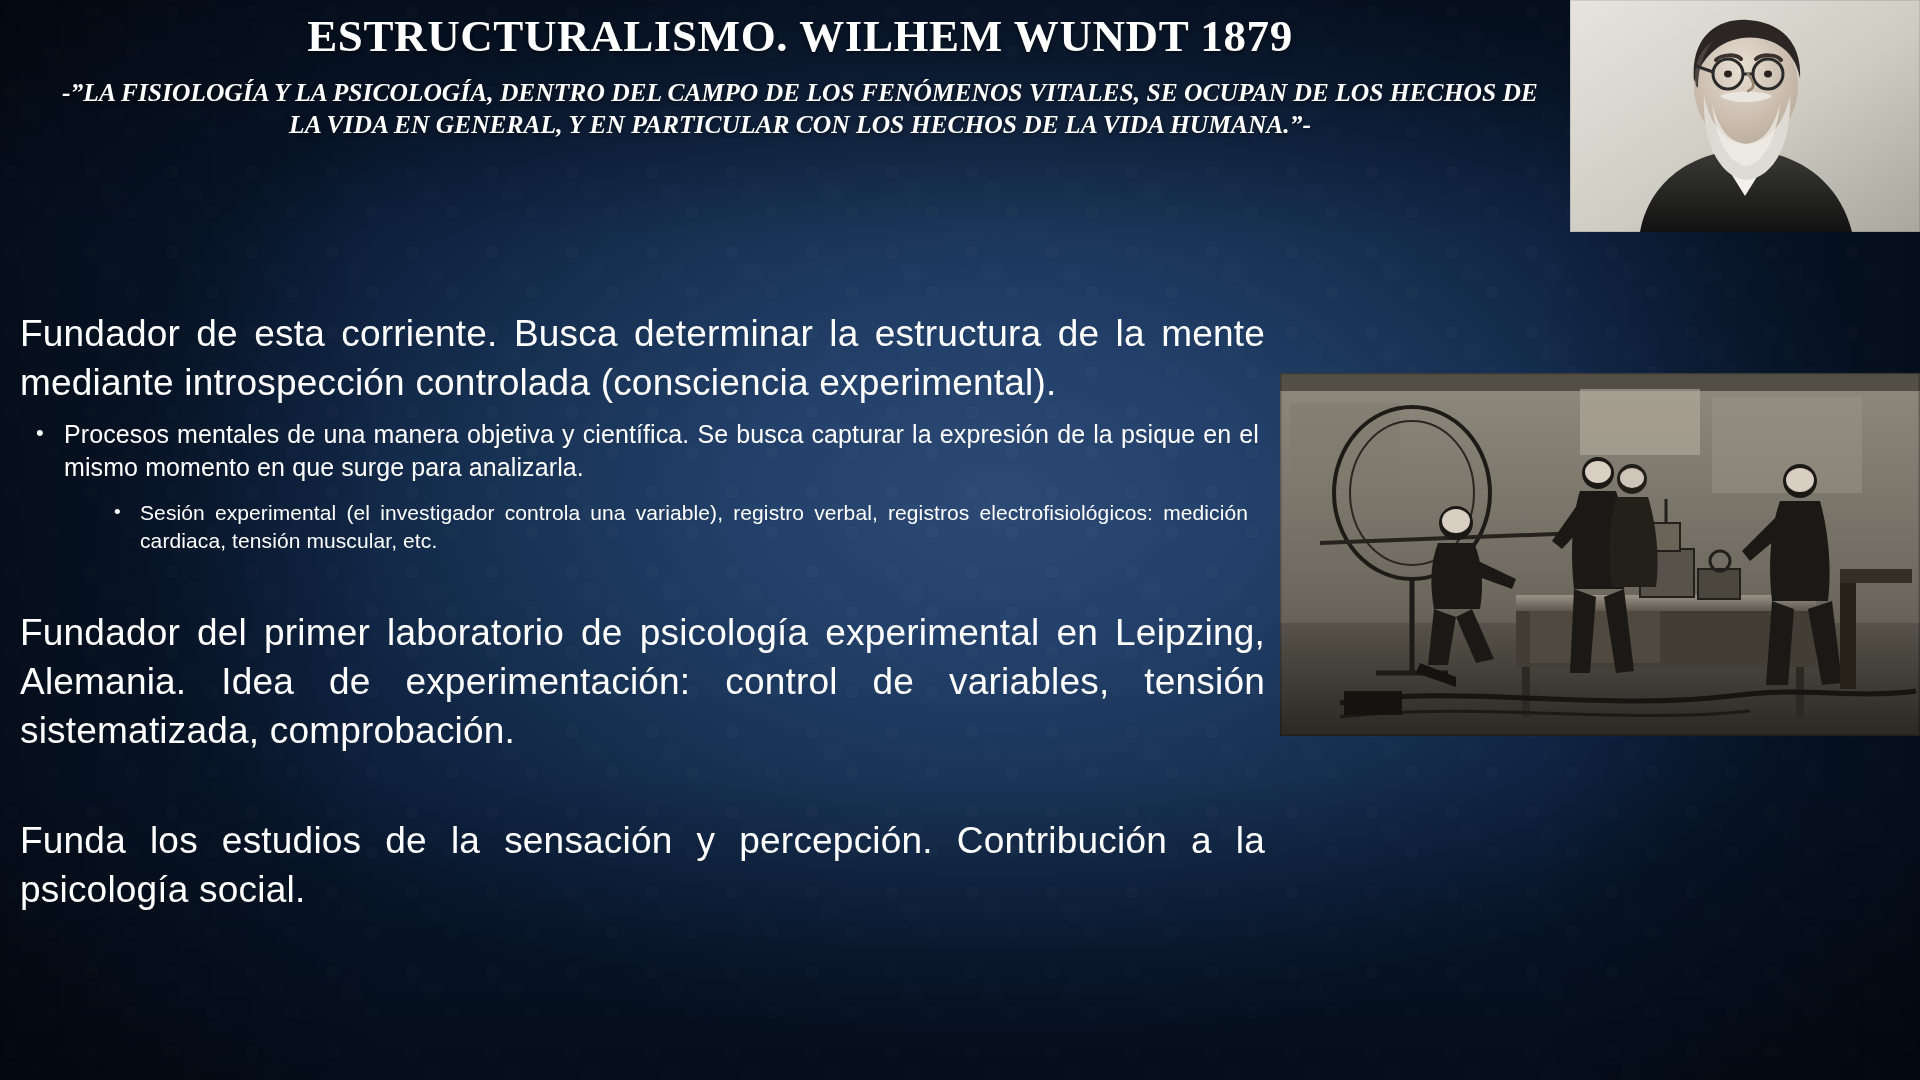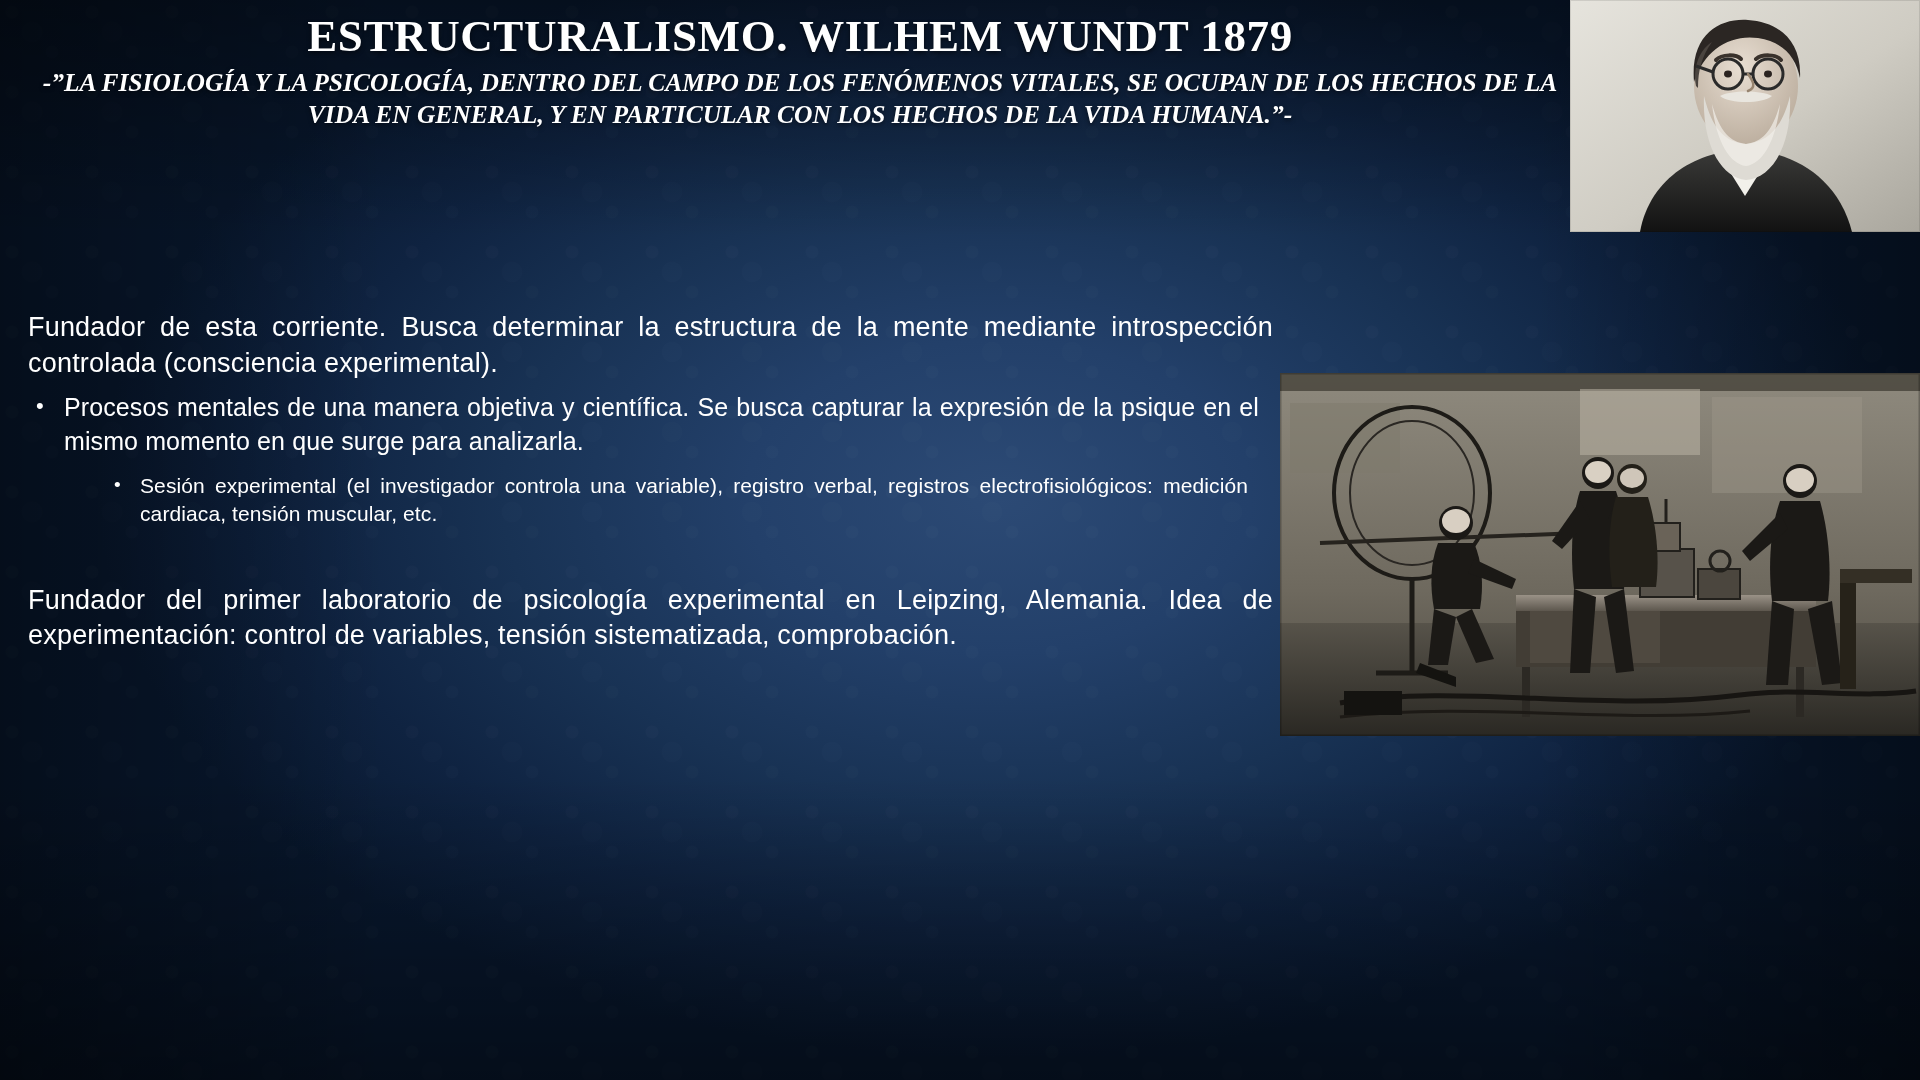--- a/index.html
+++ b/index.html
@@ -67,21 +67,21 @@
     line-height: 1.08;
     margin: 0 0 4px 0;
     text-shadow: 0 2px 4px rgba(0,0,0,0.55);
   }
   .slide-subtitle {
     font-family: "Liberation Serif", serif;
     font-weight: bold;
     font-style: italic;
     font-size: 25.5px;
     line-height: 1.28;
-    margin: 6px;
+    margin: 16px;
     padding: 0 6px;
     text-shadow: 0 2px 4px rgba(0,0,0,0.5);
   }
 
   
   .portrait {
     position: absolute;
     right: 0px;
     top: 0px;
     width: 350px;
@@ -105,25 +105,25 @@
 
   
   .body-col {
     position: absolute;
     left: 20px;
     top: 310px;
     width: 1250px;
   }
 
   .para {
-    font-size: 27px;
+    font-size: 37px;
     line-height: 1.32;
     text-align: justify;
     text-justify: inter-word;
-    margin: 0 0 6px 8px;
+    margin: 0 0 6px 0;
     color: #ffffff;
     letter-spacing: 0.2px;
   }
   .para.lvl1 { width: 1245px; }
 
   .bullet-lvl2 {
     position: relative;
     margin: 10px 0 0 44px;
     width: 1195px;
     font-size: 25px;
@@ -326,17 +326,18 @@
         <span class="dot">•</span>
         <span>Sesión experimental (el investigador controla una variable), registro verbal, registros electrofisiológicos: medición cardiaca, tensión muscular, etc.</span>
       </div>
 
       <div class="gap-a"></div>
 
       <p class="para para-block2">Fundador del primer laboratorio de psicología experimental en Leipzing, Alemania. Idea de experimentación: control de variables, tensión sistematizada, comprobación.</p>
 
       <div class="gap-b"></div>
 
+      <p class="para para-block3">Funda los estudios de la sensación y percepción. Contribución a la psicología social.</p>
 
     </div>
 
   </div>
 </div>
 
 </body></html>

